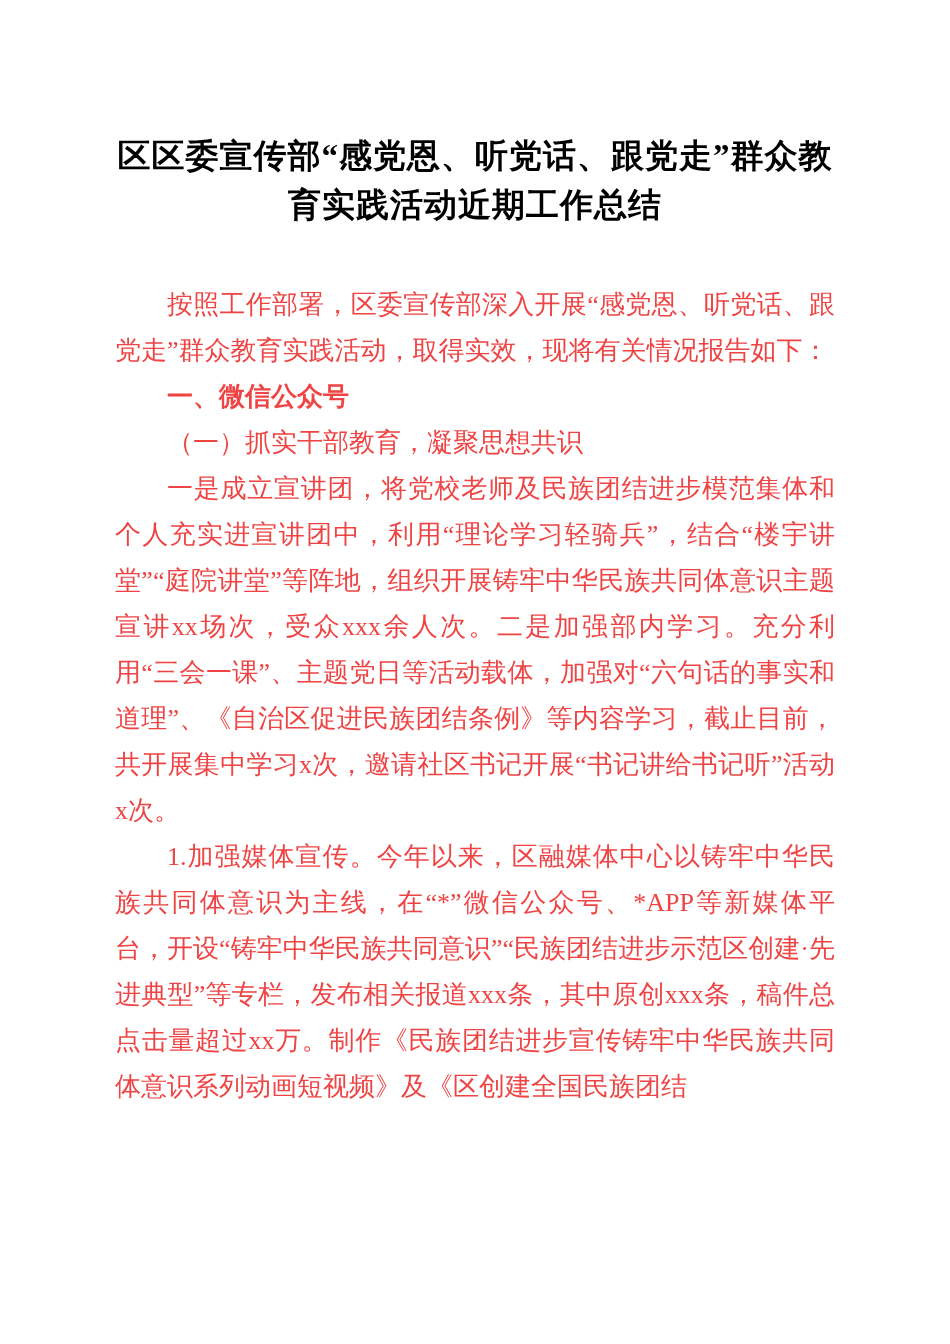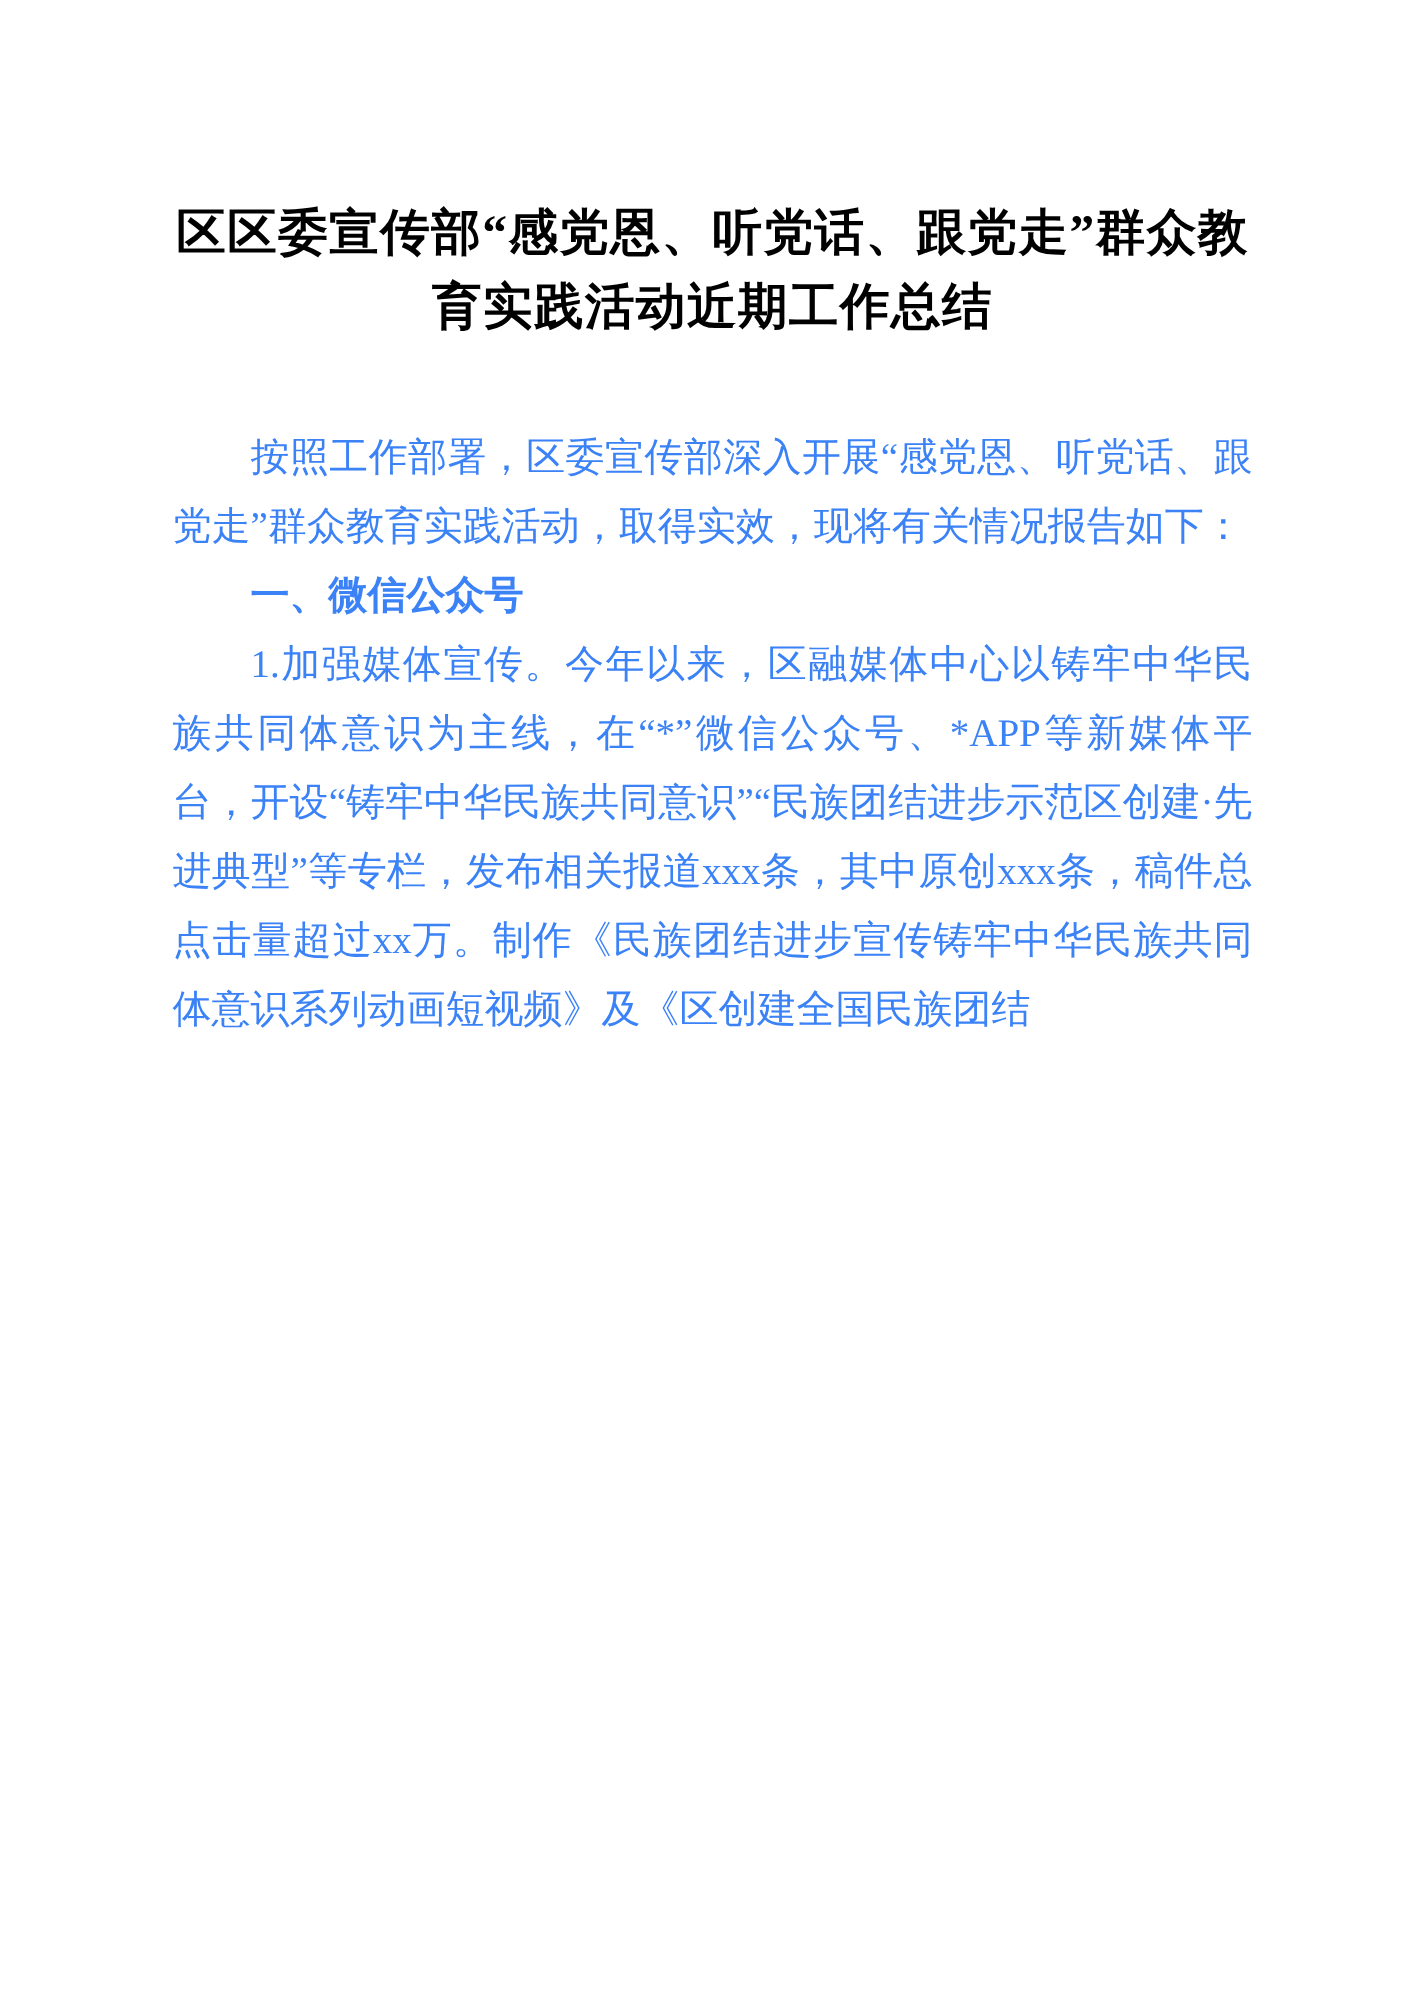--- a/index.html
+++ b/index.html
@@ -26,38 +26,40 @@
     margin-bottom: 52px;
     color: #000000;
   }
   .para {
     font-size: 26px;
     line-height: 46px;
     text-align: justify;
     text-justify: inter-ideograph;
     text-indent: 2em;
     font-weight: 400;
-    color: #3b82f6;
+    color: #ef4444;
   }
   .heading-bold {
     font-weight: 700;
   }
   .subheading {
     font-weight: 400;
   }
 </style>
 </head>
 <body>
 
 <div class="page">
 
   <h1 class="doc-title">区区委宣传部“感党恩、听党话、跟党走”群众教育实践活动近期工作总结</h1>
 
   <p class="para">按照工作部署，区委宣传部深入开展“感党恩、听党话、跟党走”群众教育实践活动，取得实效，现将有关情况报告如下：</p>
 
   <h2 class="para heading-bold">一、微信公众号</h2>
 
+  <h3 class="para subheading">（一）抓实干部教育，凝聚思想共识</h3>
 
+  <p class="para">一是成立宣讲团，将党校老师及民族团结进步模范集体和个人充实进宣讲团中，利用“理论学习轻骑兵”，结合“楼宇讲堂”“庭院讲堂”等阵地，组织开展铸牢中华民族共同体意识主题宣讲xx场次，受众xxx余人次。二是加强部内学习。充分利用“三会一课”、主题党日等活动载体，加强对“六句话的事实和道理”、《自治区促进民族团结条例》等内容学习，截止目前，共开展集中学习x次，邀请社区书记开展“书记讲给书记听”活动x次。</p>
 
 
   <p class="para">1.加强媒体宣传。今年以来，区融媒体中心以铸牢中华民族共同体意识为主线，在“*”微信公众号、*APP等新媒体平台，开设“铸牢中华民族共同意识”“民族团结进步示范区创建·先进典型”等专栏，发布相关报道xxx条，其中原创xxx条，稿件总点击量超过xx万。制作《民族团结进步宣传铸牢中华民族共同体意识系列动画短视频》及《区创建全国民族团结</p>
 
 </div>
 
 </body></html>

